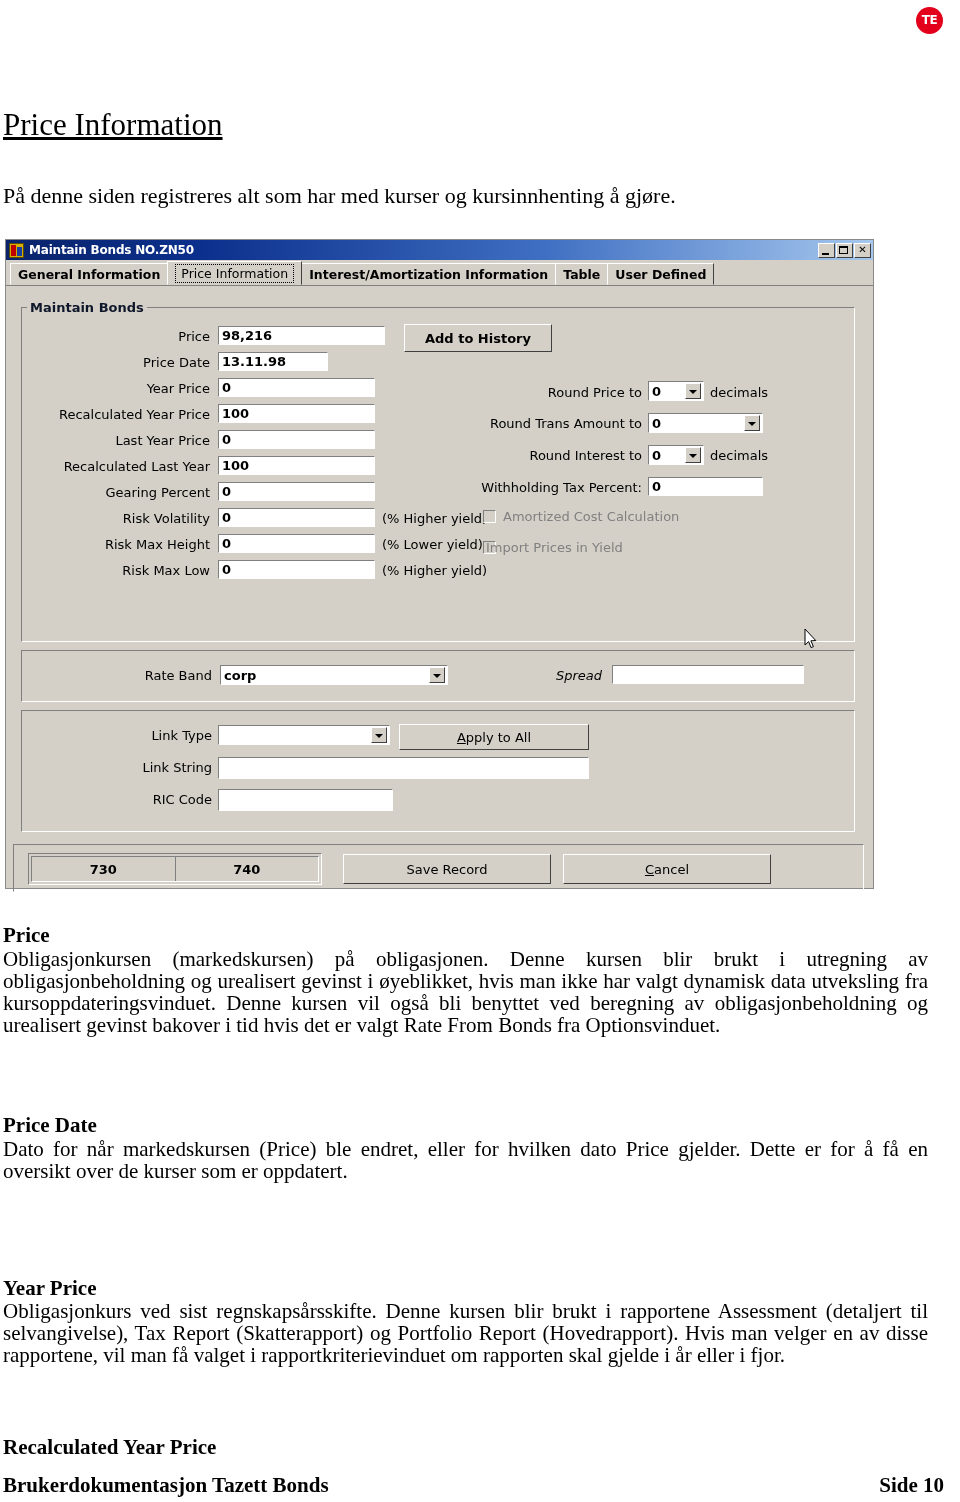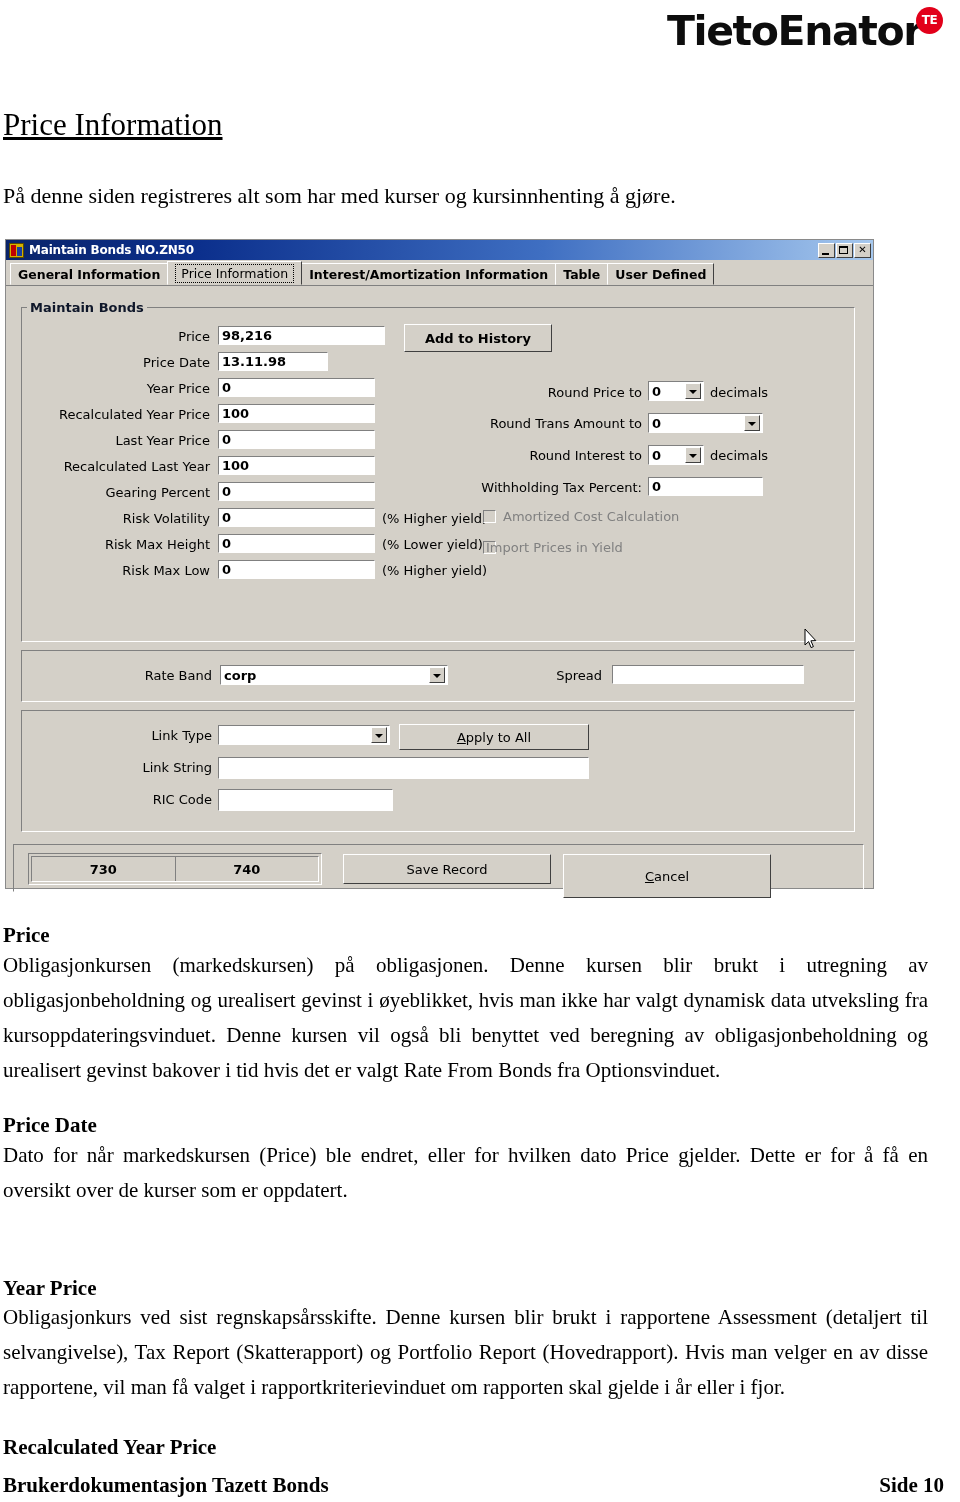--- a/index.html
+++ b/index.html
@@ -82,21 +82,21 @@
     font-weight: bold;
     font-size: 21px;
     line-height: 26px;
     white-space: nowrap;
   }
   .sec-body {
     position: absolute;
     left: 3px;
     width: 925px;
     font-size: 21px;
-    line-height: 35px;
+    line-height: 22px;
     text-align: justify;
   }
   #h-price      { top: 922px; }
   #p-price      { top: 948px; }
   #h-pricedate  { top: 1112px; }
   #p-pricedate  { top: 1138px; }
   #h-yearprice  { top: 1275px; }
   #p-yearprice  { top: 1300px; }
   #h-recalc     { top: 1434px; }
 
@@ -389,21 +389,20 @@
     position: absolute;
     left: 798px; top: 389px;
     width: 14px; height: 21px;
     pointer-events: none;
   }
 </style>
 </head>
 <body>
 
 <div id="logo-area">
-  <div id="logo-wordmark">TietoEnator</div>
   <div id="logo-badge">TE</div>
 </div>
 
 <div id="doc">
   <div class="page-title">Price Information</div>
   <div class="intro-line">På denne siden registreres alt som har med kurser og kursinnhenting å gjøre.</div>
 
   <div class="sec-head" id="h-price">Price</div>
   <div class="sec-body" id="p-price">Obligasjonkursen (markedskursen) på obligasjonen. Denne kursen blir brukt i utregning av obligasjonbeholdning og urealisert gevinst i øyeblikket, hvis man ikke har valgt dynamisk data utveksling fra kursoppdateringsvinduet. Denne kursen vil også bli benyttet ved beregning av obligasjonbeholdning og urealisert gevinst bakover i tid hvis det er valgt Rate From Bonds fra Optionsvinduet.</div>
 
@@ -510,21 +509,21 @@
       <div class="cbx" style="left:461px; top:226px;"></div>
       <div class="lbl left dim" style="left:464px; top:225px; width:220px;">Import Prices in Yield</div>
     </fieldset>
 
     <fieldset class="grp" id="grp-rate">
       <div class="lbl" style="left:60px; top:17px; width:130px;">Rate Band</div>
       <div class="combo" style="left:198px; top:14px; width:228px;gap:12px;">
         <span class="cval">corp</span>
         <span class="carrow"></span>
       </div>
-      <div class="lbl" style="left:460px; top:17px; width:120px;">Spread</div>
+      <div class="lbl" style="left:460px; top:17px; width:120px;font-style:italic;">Spread</div>
       <div class="tf" style="left:590px; top:14px; width:192px;"></div>
     </fieldset>
 
     <fieldset class="grp" id="grp-link">
       <div class="lbl" style="left:60px; top:17px; width:130px;">Link Type</div>
       <div class="lbl" style="left:60px; top:49px; width:130px;">Link String</div>
       <div class="lbl" style="left:60px; top:81px; width:130px;">RIC Code</div>
 
       <div class="combo" style="left:196px; top:14px; width:172px;">
         <span class="cval"></span>
@@ -538,21 +537,21 @@
     </fieldset>
 
     <fieldset class="grp" id="grp-bottom">
       <div id="seg-wrap">
         <div id="seg-inner">
           <div>730</div>
           <div>740</div>
         </div>
       </div>
       <div class="btn" style="left:329px; top:9px; width:208px; height:30px;">Save Record</div>
-      <div class="btn" style="left:549px; top:9px; width:208px; height:44px;">
+      <div class="btn" style="left:549px; top:9px; width:208px; height:30px;">
         <span><u>C</u><span>ancel</span></span>
       </div>
     </fieldset>
 
   </div>
 
   <svg id="cursor" viewBox="0 0 14 21">
     <path d="M1 0 L1 16 L4.6 12.6 L7.1 18.6 L9.4 17.6 L6.9 11.8 L11.8 11.6 Z" fill="#ffffff" stroke="#000000" stroke-width="1"></path>
   </svg>
 </div>

